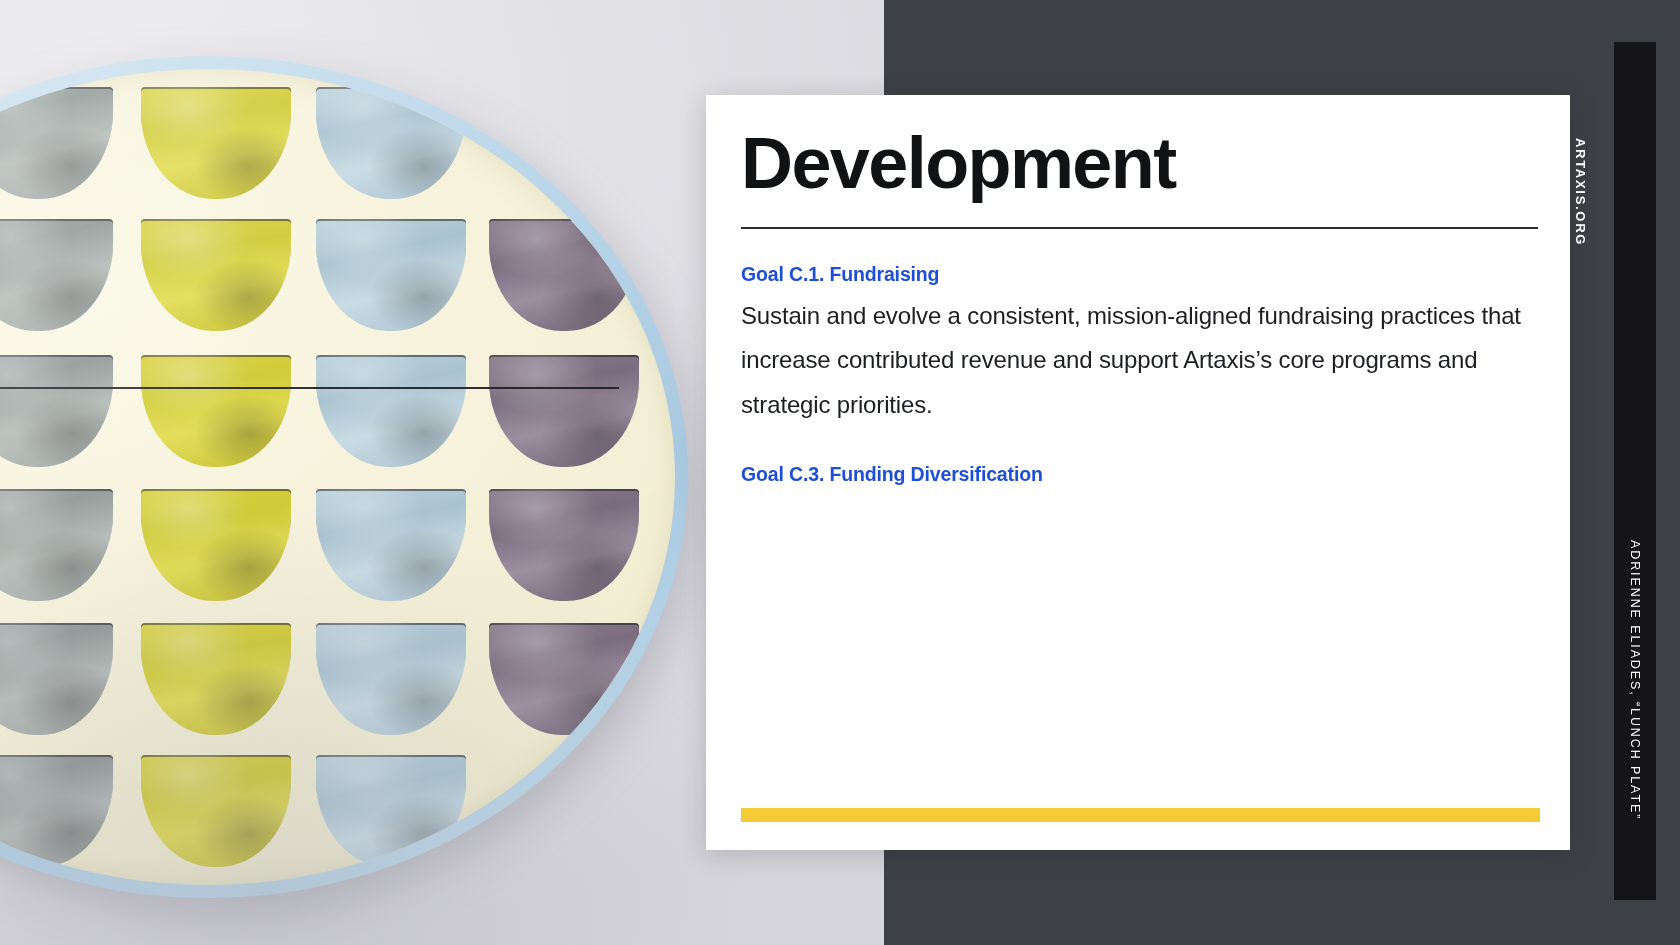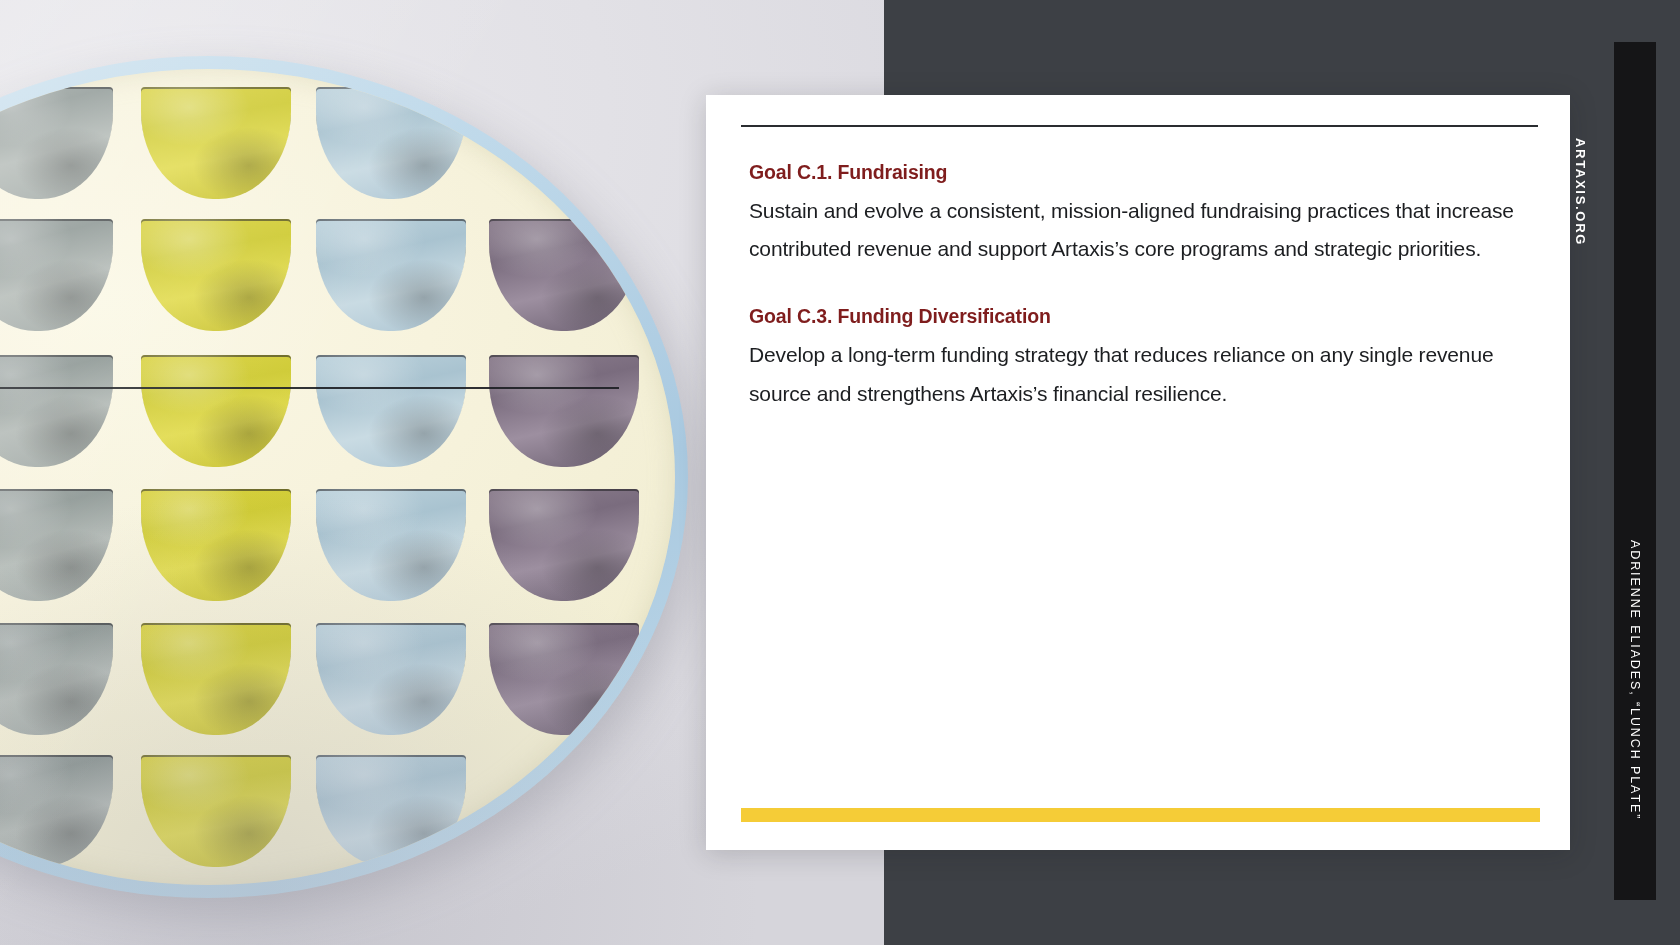--- a/index.html
+++ b/index.html
@@ -83,24 +83,24 @@
   .title{
     font-size:72px;line-height:1.06;font-weight:800;letter-spacing:-1.6px;
     color:#111214;margin:0 0 26px 0;
     font-family:"Liberation Sans","DejaVu Sans",sans-serif;
   }
   .rule{height:1.6px;background:#2a2c30;width:100%;margin:0 0 34px 0;}
 
   .goal{margin:0 0 36px 0;}
   .goal:last-of-type{margin-bottom:0;}
   .goal-head{
-    font-size:19.5px;font-weight:700;color:#7f1d1d;margin:0 0 8px 8px;letter-spacing:-.15px;
+    font-size:19.5px;font-weight:700;color:#1d4ed8;margin:0 0 8px 0;letter-spacing:-.15px;
   }
   .goal-body{
-    font-size:21px;font-weight:400;color:#1c1e21;margin:8px;line-height:1.85;
+    font-size:24px;font-weight:400;color:#1c1e21;margin:0;line-height:1.85;
     letter-spacing:-.15px;
   }
 
   .accent-bar{
     position:absolute;left:35px;top:713px;width:799px;height:14px;
     background:#f5cc37;
   }
 
   
   .strip{
@@ -164,33 +164,33 @@
       </div>
     </div>
 
     <div class="photo-vignette"></div>
   </div>
 
   <div class="dark-panel"></div>
 
   <div class="card">
     <div class="card-inner">
+      <h1 class="title">Development</h1>
       <div class="rule"></div>
 
       <div class="goal">
         <div class="goal-head">Goal C.1. Fundraising</div>
         <p class="goal-body">Sustain and evolve a consistent, mission-aligned fundraising practices that increase contributed revenue and support Artaxis’s core programs and strategic priorities.</p>
       </div>
 
       <div class="goal">
       </div>
 
       <div class="goal">
         <div class="goal-head">Goal C.3. Funding Diversification</div>
-        <p class="goal-body">Develop a long-term funding strategy that reduces reliance on any single revenue source and strengthens Artaxis’s financial resilience.</p>
       </div>
     </div>
     <div class="accent-bar"></div>
   </div>
 
   <div class="strip">
     <div class="strip-label strip-top">ARTAXIS.ORG</div>
     <div class="strip-label strip-bottom">ADRIENNE ELIADES, “LUNCH PLATE”</div>
   </div>
 

